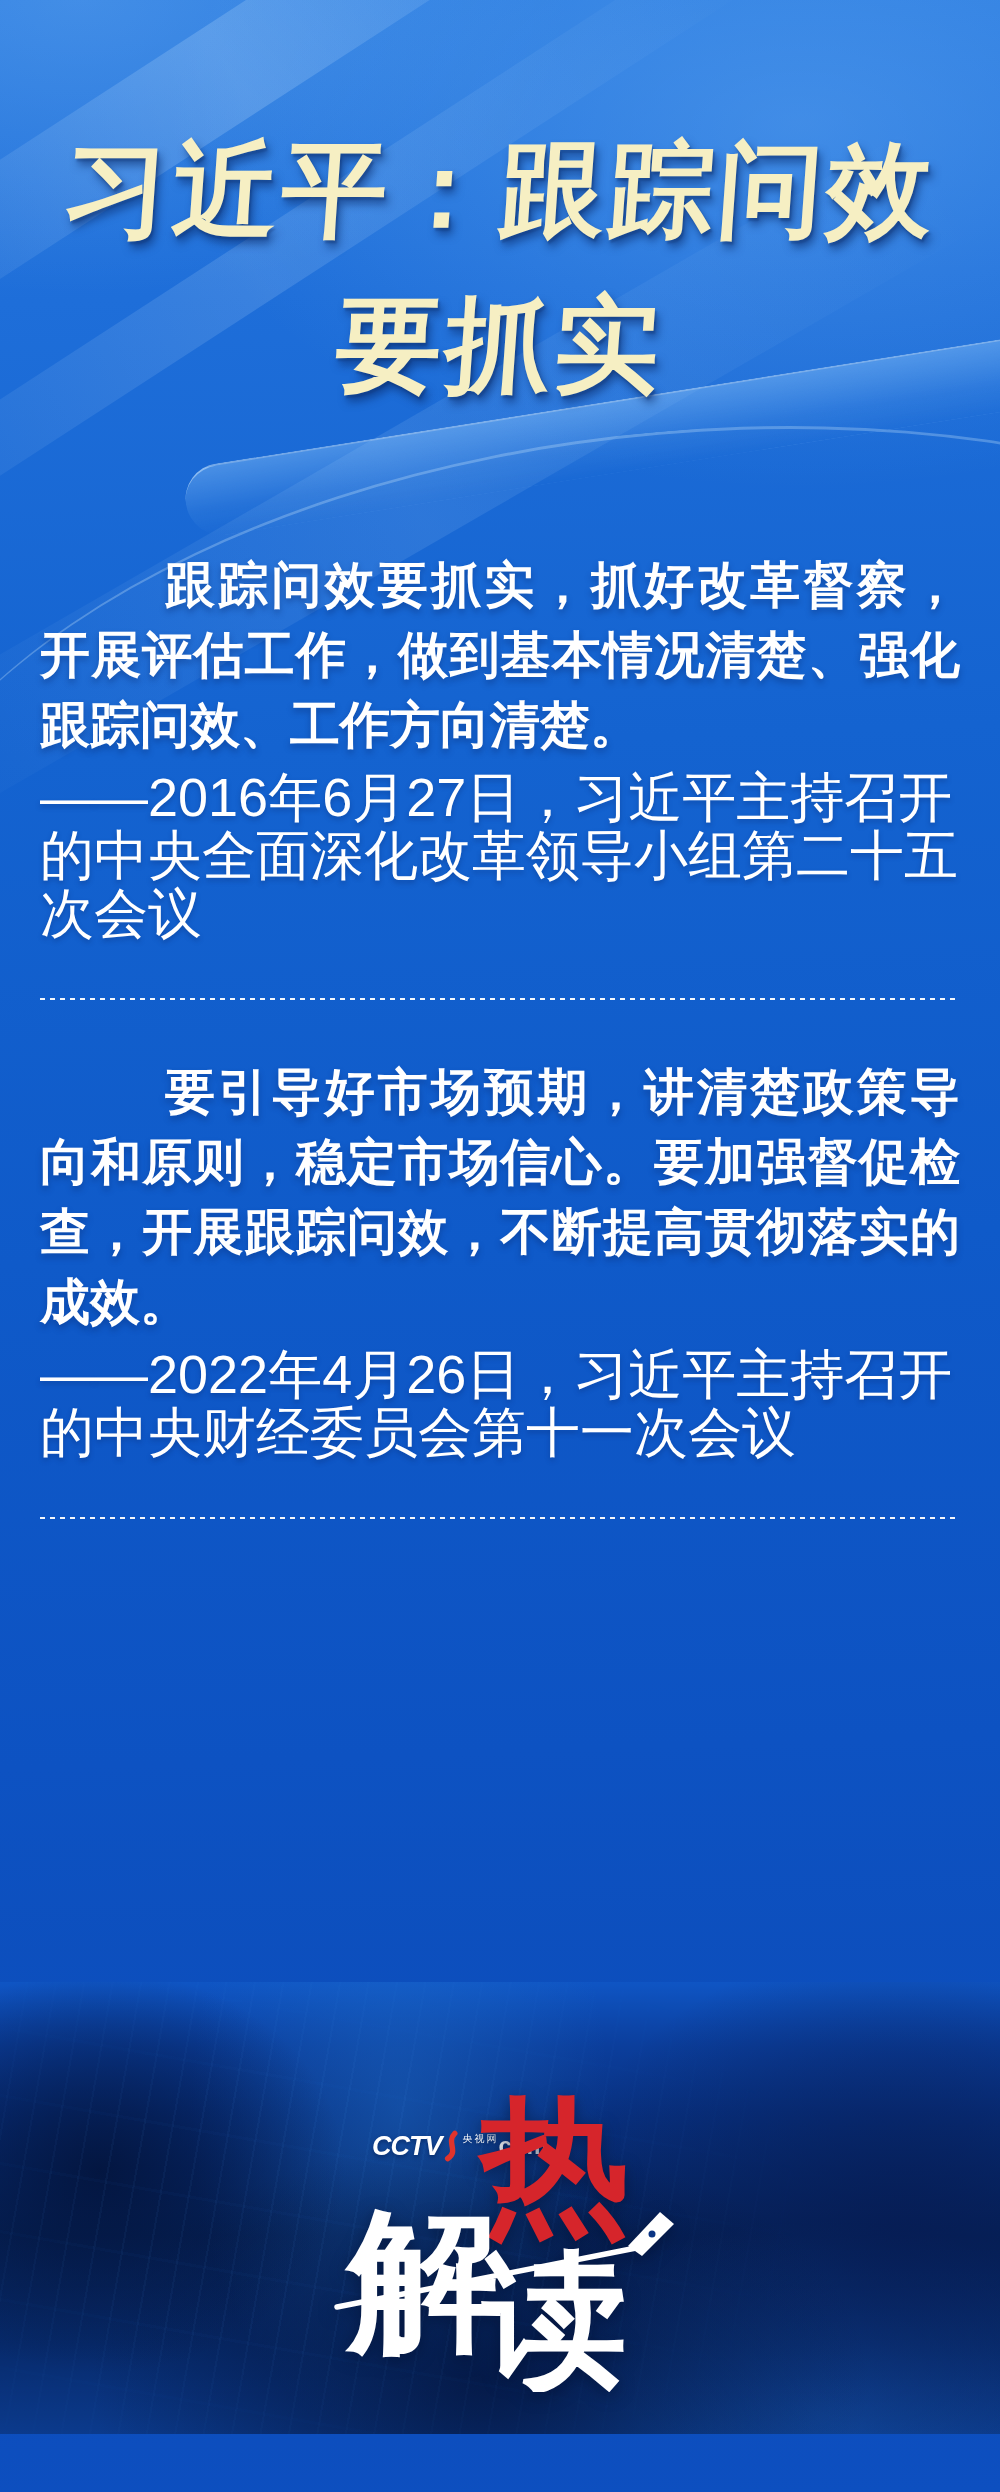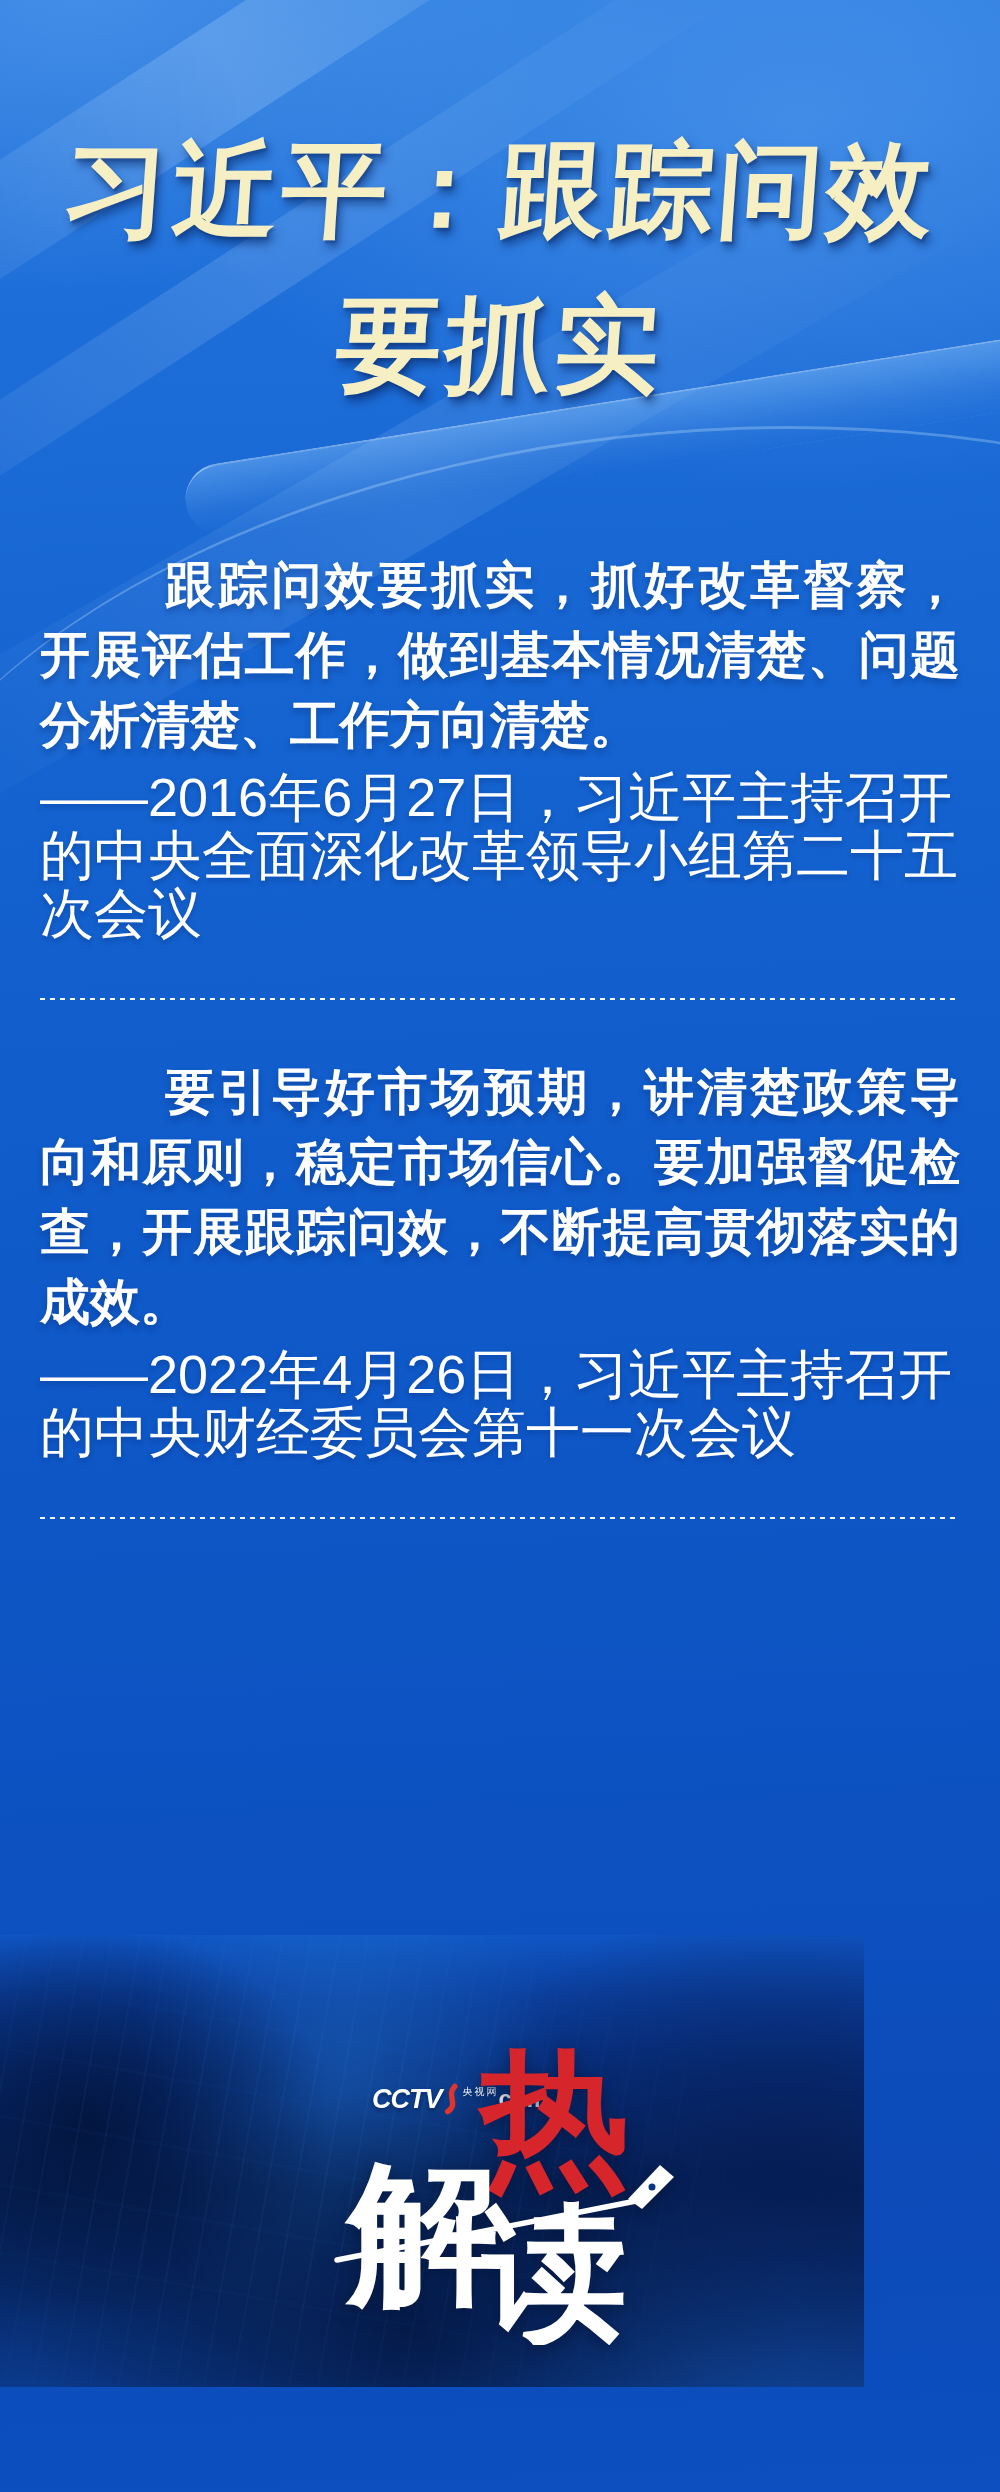--- a/index.html
+++ b/index.html
@@ -49,21 +49,21 @@
   .quote-attr{
     margin:8px 0 0 0;font-size:54px;line-height:58px;font-weight:500;
     text-shadow:0 3px 5px rgba(8,40,110,.35);
     word-break:break-all;overflow-wrap:anywhere;
   }
   .divider{height:2px;width:100%;margin:56px auto 0;
     background:repeating-linear-gradient(90deg,rgba(255,255,255,.95) 0 5px,transparent 5px 10px);}
   .divider + .quote-block .quote-text{margin-top:57px;}
 
   
-  .footer{position:absolute;left:0;top:1935px;width:864px;height:452px;z-index:1;
+  .footer{position:absolute;left:0;top:1982px;width:1000px;height:452px;z-index:1;
     background:
       radial-gradient(340px 280px at 10% 42%, rgba(3,20,60,.90), rgba(3,20,60,0) 72%),
       radial-gradient(520px 320px at 48% 88%, rgba(4,22,64,.85), rgba(4,22,64,0) 75%),
       radial-gradient(460px 380px at 90% 55%, rgba(6,28,84,.80), rgba(6,28,84,0) 75%),
       radial-gradient(300px 480px at 40% 28%, rgba(32,112,205,.45), rgba(32,112,205,0) 70%),
       radial-gradient(420px 260px at 82% 96%, rgba(25,95,190,.55), rgba(25,95,190,0) 75%),
       linear-gradient(180deg,#0f55c4 0%,#0b3e9c 14%,#08307f 30%,#062258 56%,#072a6b 80%,#0b3a8c 100%);}
   .footer-circuit{position:absolute;inset:0;opacity:.35;pointer-events:none;
     background:
       repeating-linear-gradient(100deg,transparent 0 26px,rgba(90,170,255,.14) 26px 28px),
@@ -100,21 +100,21 @@
   <div class="arc"></div>
 
   <header class="title">
     <div class="title-line">习近平：跟踪问效</div>
     <div class="title-line">要抓实</div>
   </header>
 
   <main class="content">
 
     <section class="quote-block q1">
-      <p class="quote-text">跟踪问效要抓实，抓好改革督察，开展评估工作，做到基本情况清楚、问题分析清楚、工作方向清楚。</p>
+      <p class="quote-text">跟踪问效要抓实，抓好改革督察，开展评估工作，做到基本情况清楚、强化跟踪问效、工作方向清楚。</p>
       <p class="quote-attr">——2016年6月27日，习近平主持召开的中央全面深化改革领导小组第二十五次会议</p>
     </section>
 
     <div class="divider"></div>
 
     <section class="quote-block q2">
       <p class="quote-text">要引导好市场预期，讲清楚政策导向和原则，稳定市场信心。要加强督促检查，开展跟踪问效，不断提高贯彻落实的成效。</p>
       <p class="quote-attr">——2022年4月26日，习近平主持召开的中央财经委员会第十一次会议</p>
     </section>
 

